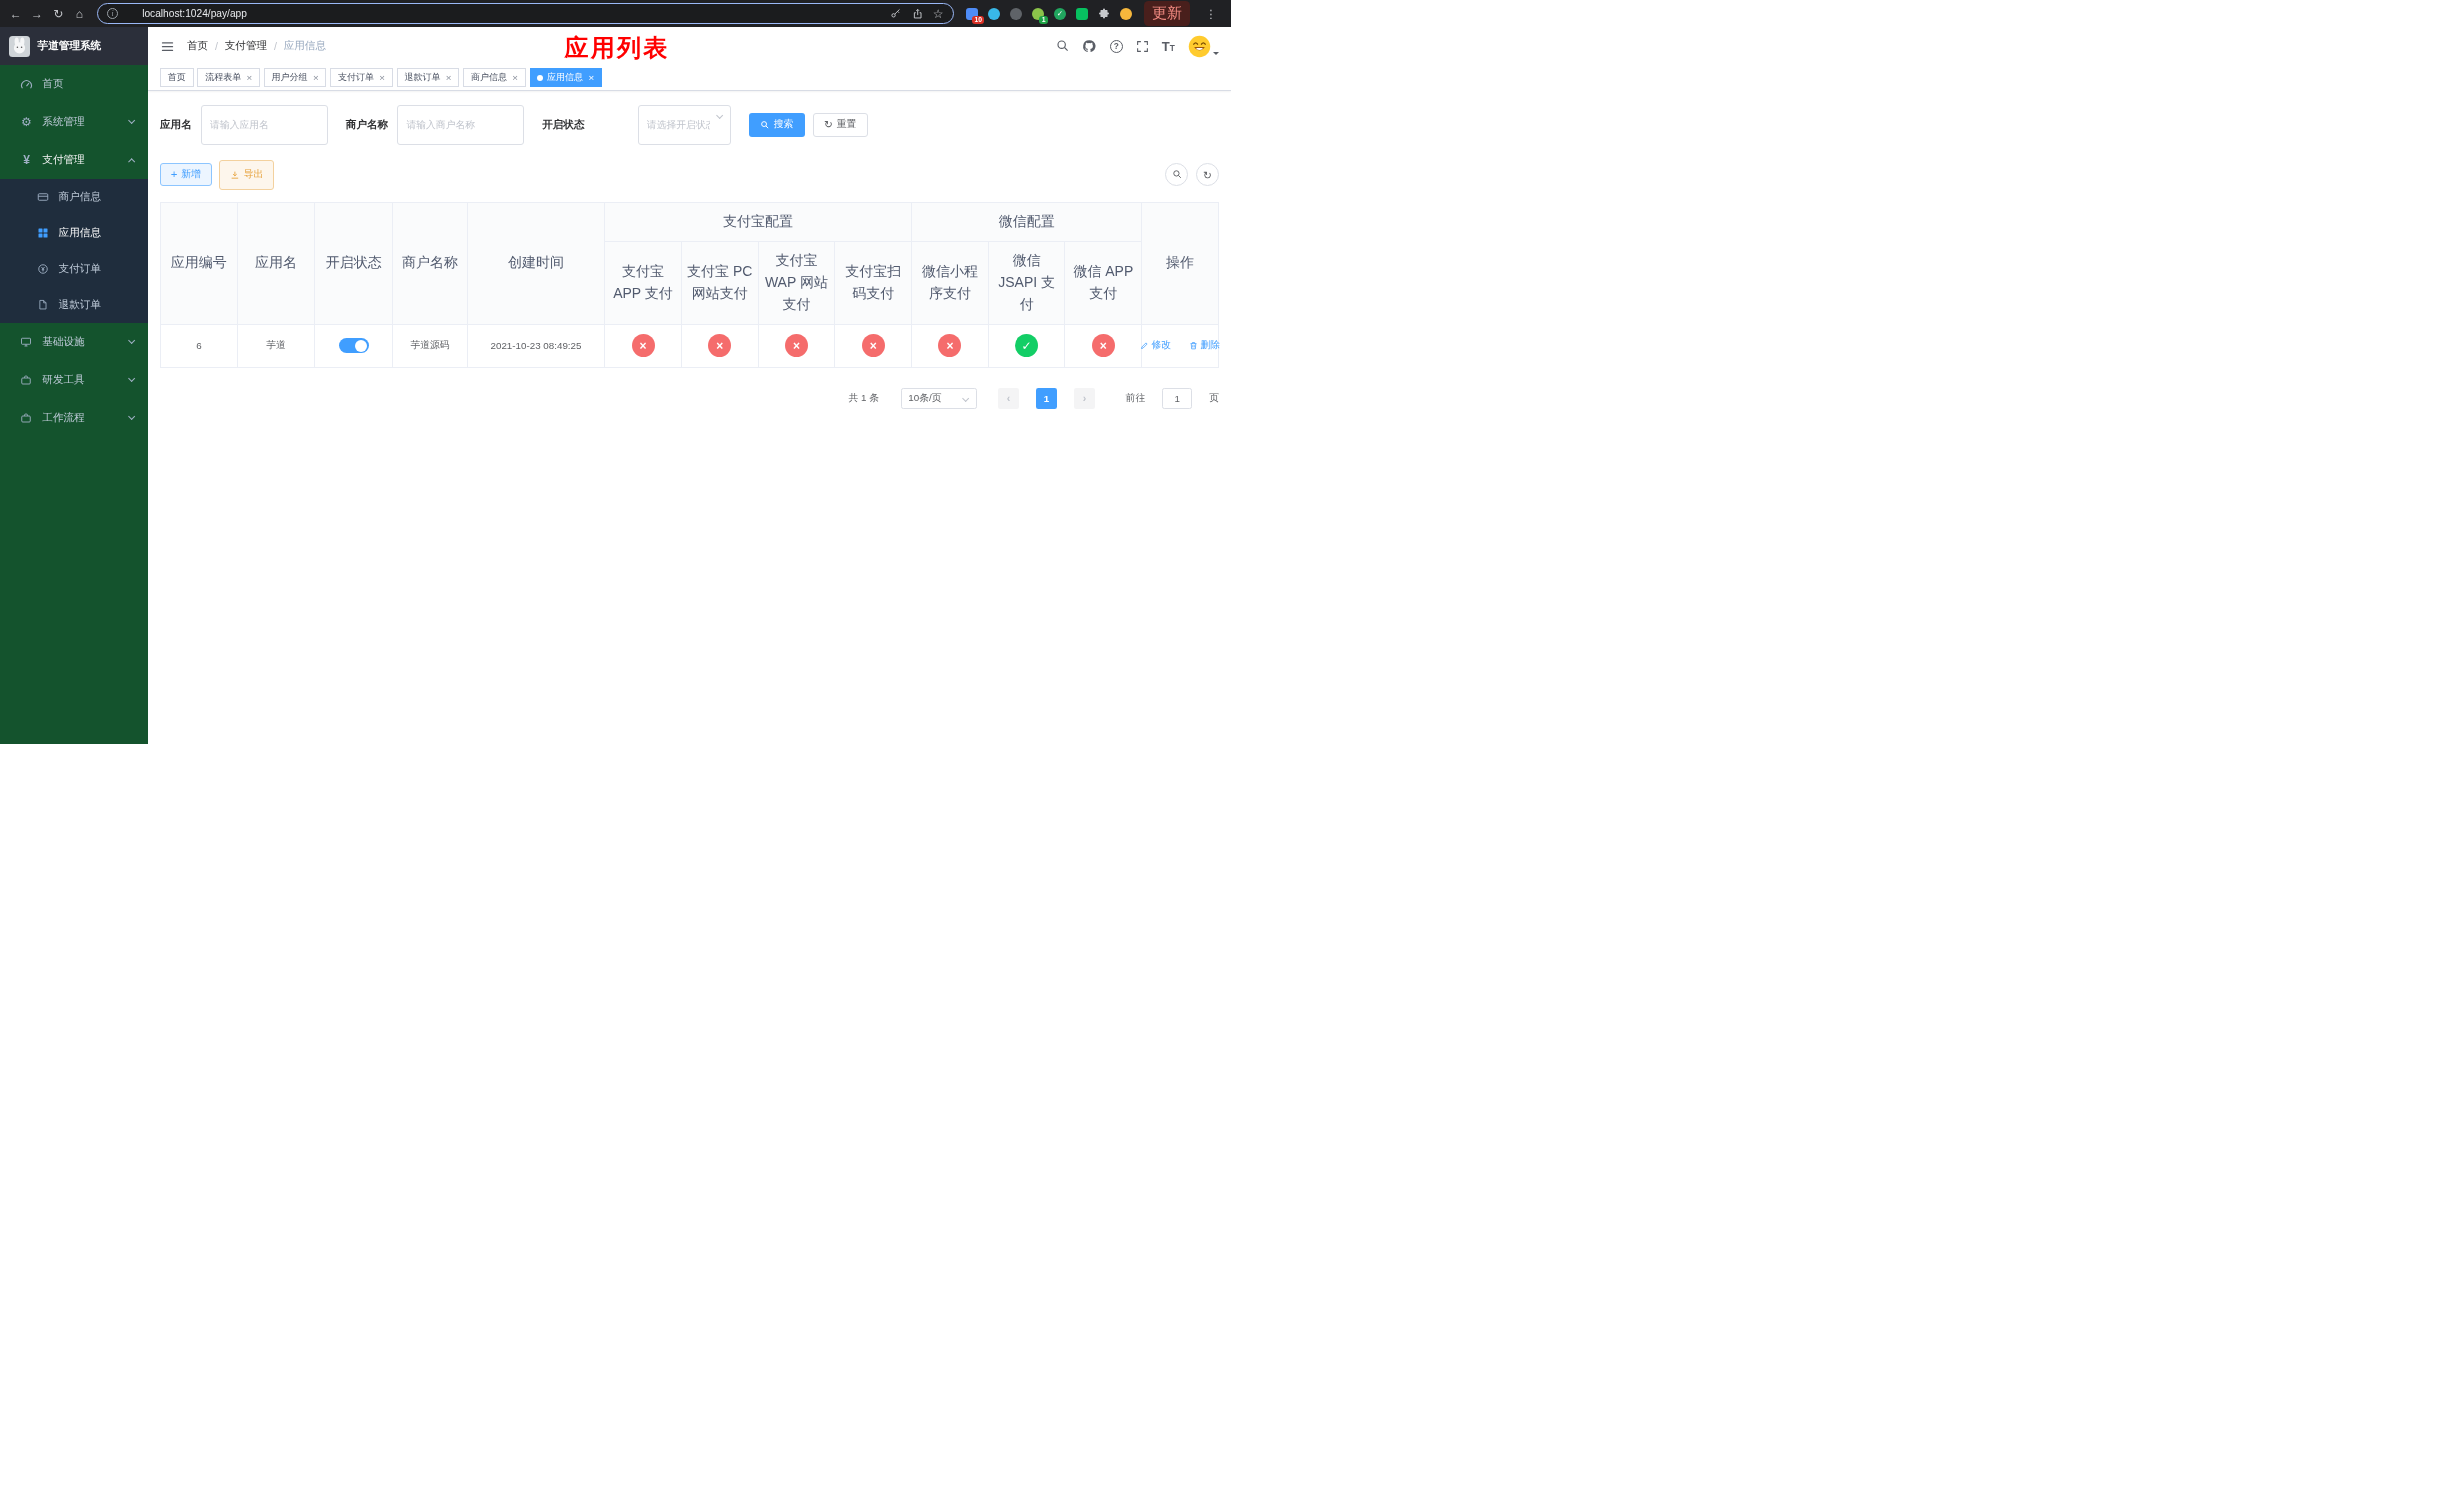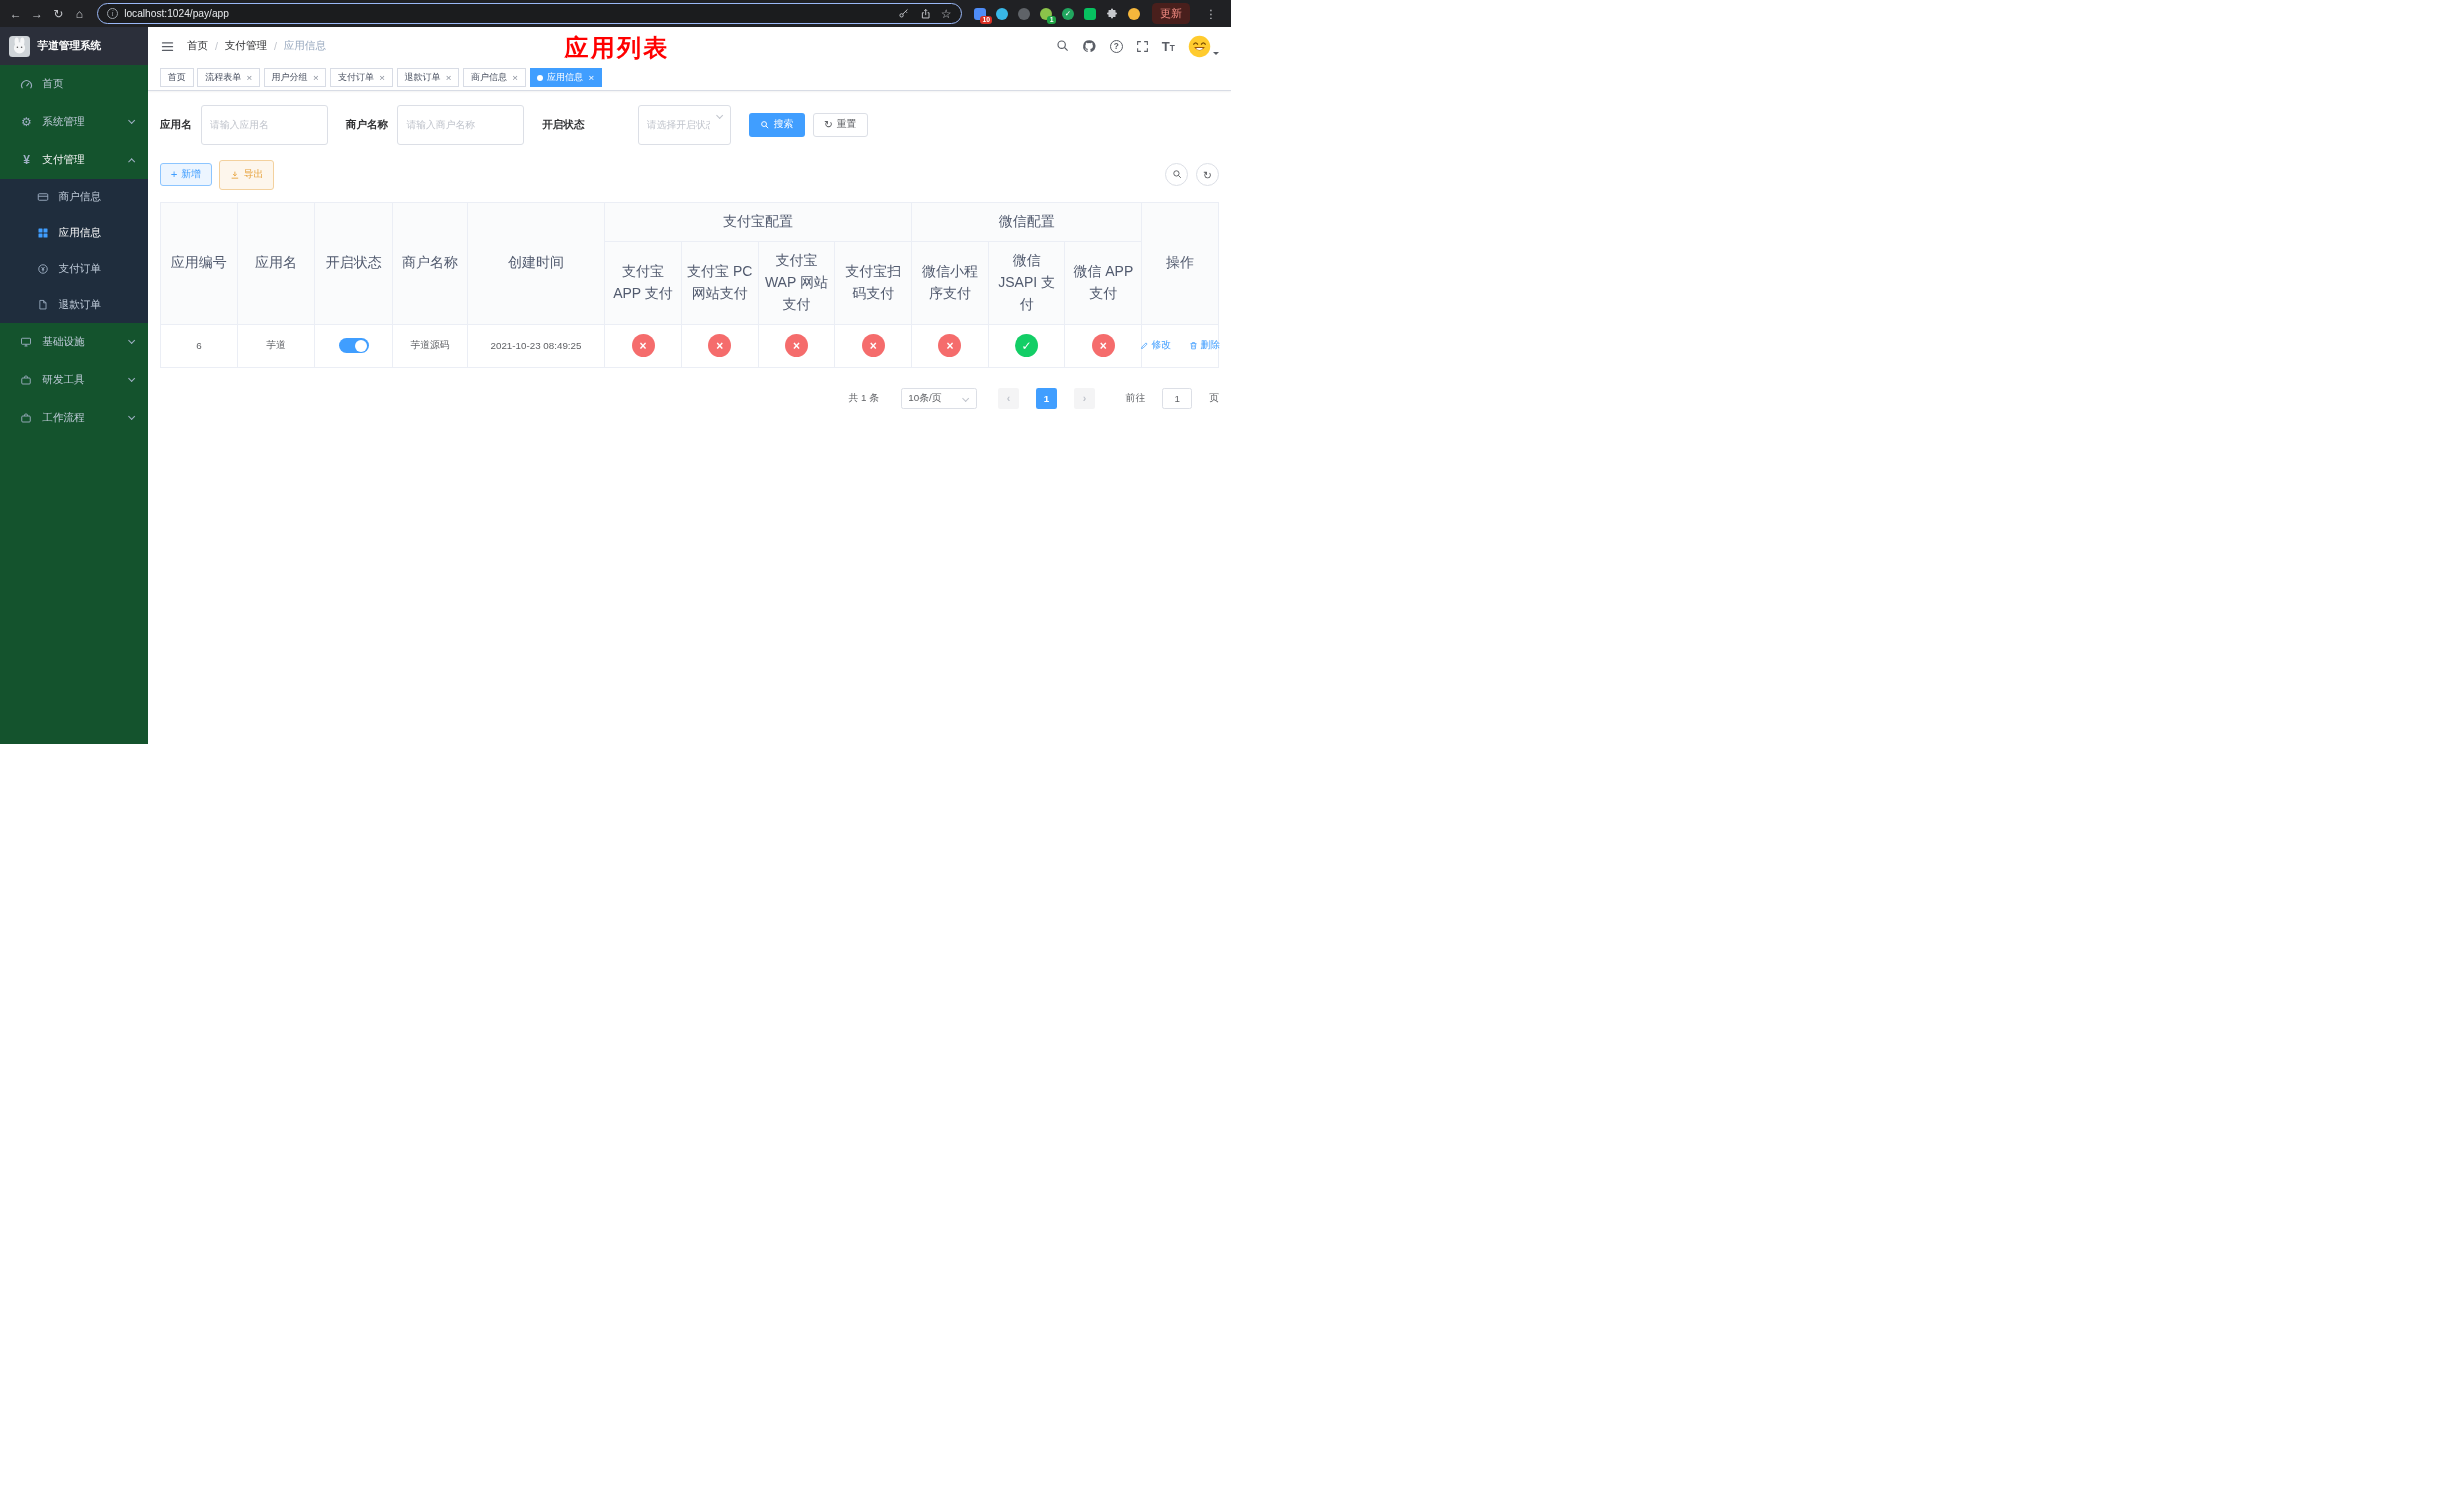--- a/index.html
+++ b/index.html
@@ -5,31 +5,31 @@
   * { margin:0; padding:0; box-sizing:border-box; }
   html,body { width:1231px; height:744px; }
   body { font-family:"Liberation Sans","DejaVu Sans",sans-serif; background:#fff; overflow:hidden; font-size:10.6px; color:#303133; }
   .screen { width:1231px; height:744px; display:flex; flex-direction:column; position:relative; }
 
   
   .chrome { height:27px; background:#202124; display:flex; align-items:center; padding:0 6px; flex-shrink:0; gap:1.5px; }
   .navbtn { width:19.7px; height:19.7px; display:flex; align-items:center; justify-content:center; color:#c6c8cc; font-size:12px; border-radius:50%; cursor:pointer; flex-shrink:0; }
   .omnibox { flex:1; height:21px; margin:0 6px; border:1.5px solid #9ab8f7; border-radius:10.6px; background:#1b1c1e; display:flex; align-items:center; padding:0 9px; gap:6px; min-width:0; }
   .omni-info { width:11.4px; height:11.4px; border:1px solid #9aa0a6; border-radius:50%; color:#9aa0a6; font-size:7.6px; display:flex; align-items:center; justify-content:center; font-style:italic; font-family:"Liberation Serif",serif; flex-shrink:0; }
-  .omni-url { color:#e8eaed; font-size:10.2px; flex:1; white-space:nowrap; overflow:hidden; }
+  .omni-url { color:#e8eaed; font-size:10.2px; flex:1; white-space:nowrap; overflow:hidden;margin-left:18px; }
   .omni-right { display:flex; align-items:center; gap:9.8px; color:#c6c8cc; }
   .star { font-size:12px; line-height:1; }
   .ext-area { display:flex; align-items:center; gap:8.3px; padding:0 4.5px; flex-shrink:0; }
   .ext { position:relative; width:13.6px; height:13.6px; display:flex; align-items:center; justify-content:center; cursor:pointer; color:#c6c8cc; }
   .ext-dot { width:12px; height:12px; border-radius:50%; display:flex; align-items:center; justify-content:center; color:#fff; font-size:7.6px; }
   .ext-sq { width:12px; height:12px; border-radius:3px; display:block; }
   .badge { position:absolute; bottom:-3.8px; right:-5.3px; font-size:6.8px; color:#fff; border-radius:3px; padding:0 2.3px; line-height:8.3px; font-weight:700; }
   .badge.red { background:#d93025; }
   .badge.green { background:#1ea446; right:-3px; }
-  .update-pill { background:#491f1c; color:#f28b82; font-size:11px; padding:3px 8.3px; border-radius:4.5px; margin:0 3px; white-space:nowrap; cursor:pointer; }
+  .update-pill { background:#491f1c; color:#f28b82; font-size:15px; padding:3px 8.3px; border-radius:4.5px; margin:0 3px; white-space:nowrap; cursor:pointer; }
   .dots { color:#c6c8cc; font-size:11.4px; padding:0 3.8px; cursor:pointer; }
 
   .app { flex:1; display:flex; min-height:0; }
 
   
   .sidebar { width:148px; background:#14532d; flex-shrink:0; display:flex; flex-direction:column; overflow:hidden; }
   .logo-row { height:38px; background:#2b2f3a; display:flex; align-items:center; gap:7.6px; padding:0 9px; flex-shrink:0; cursor:pointer; }
   .logo-title { color:#fff; font-size:10.6px; font-weight:700; white-space:nowrap; }
   .menu { flex:1; }
   .mi { height:38px; display:flex; align-items:center; gap:9px; padding:0 13.6px 0 19.7px; color:#bfcbd9; font-size:10.6px; cursor:pointer; white-space:nowrap; }

